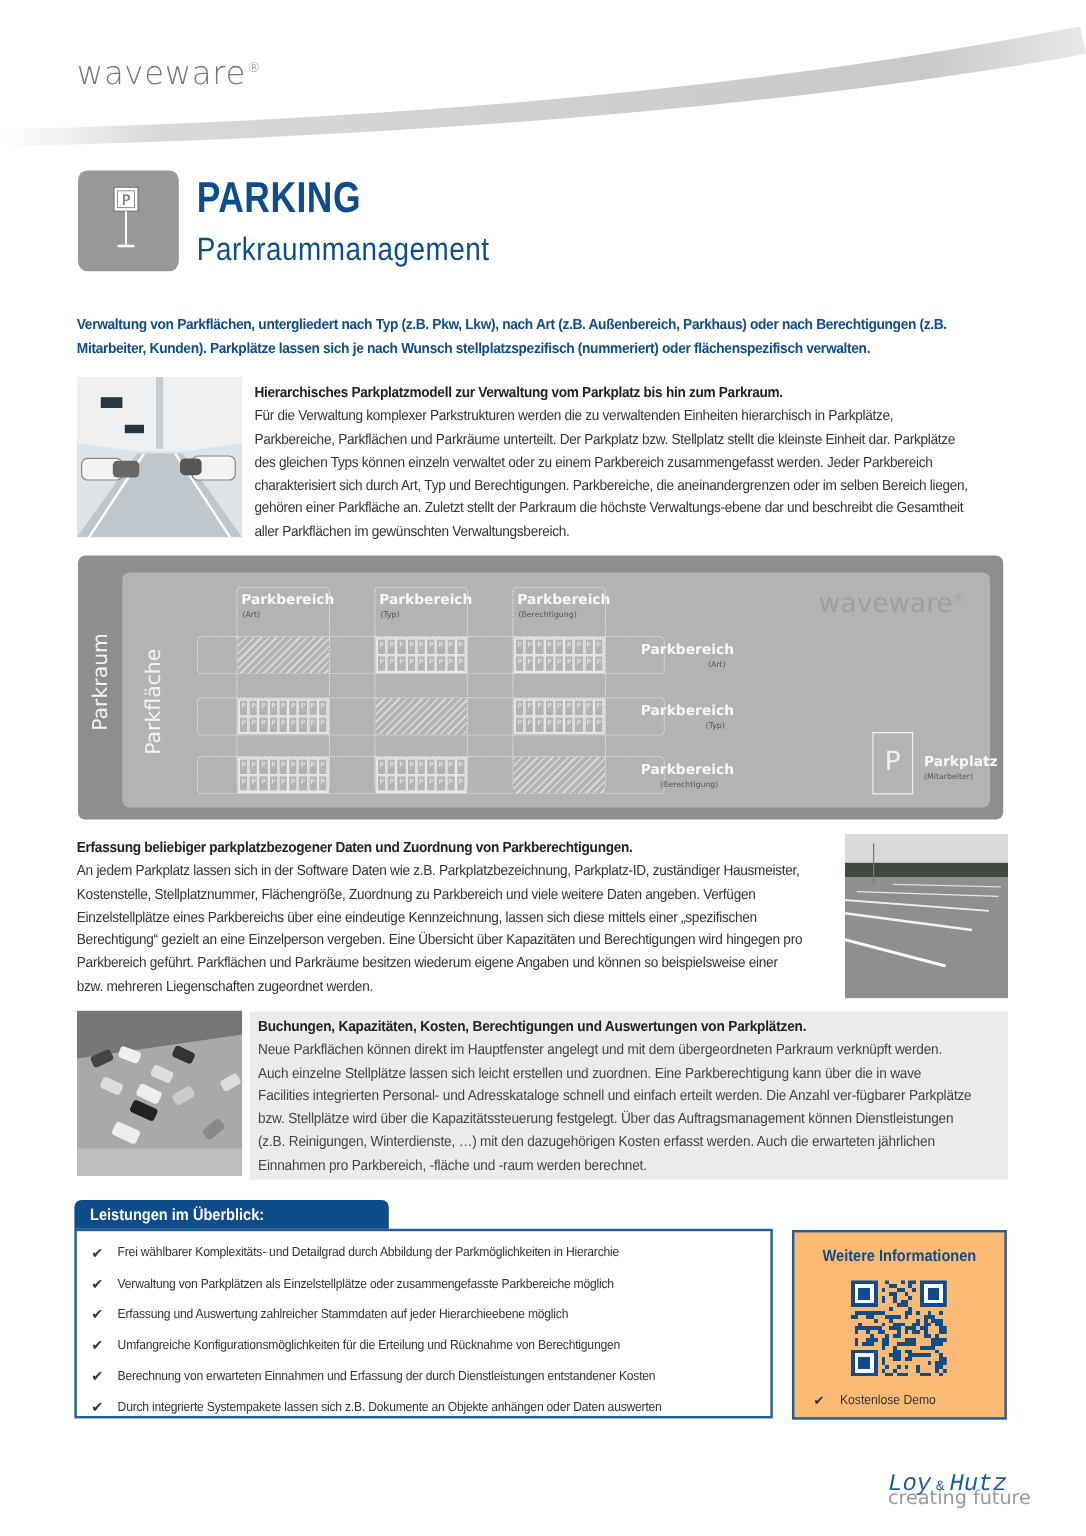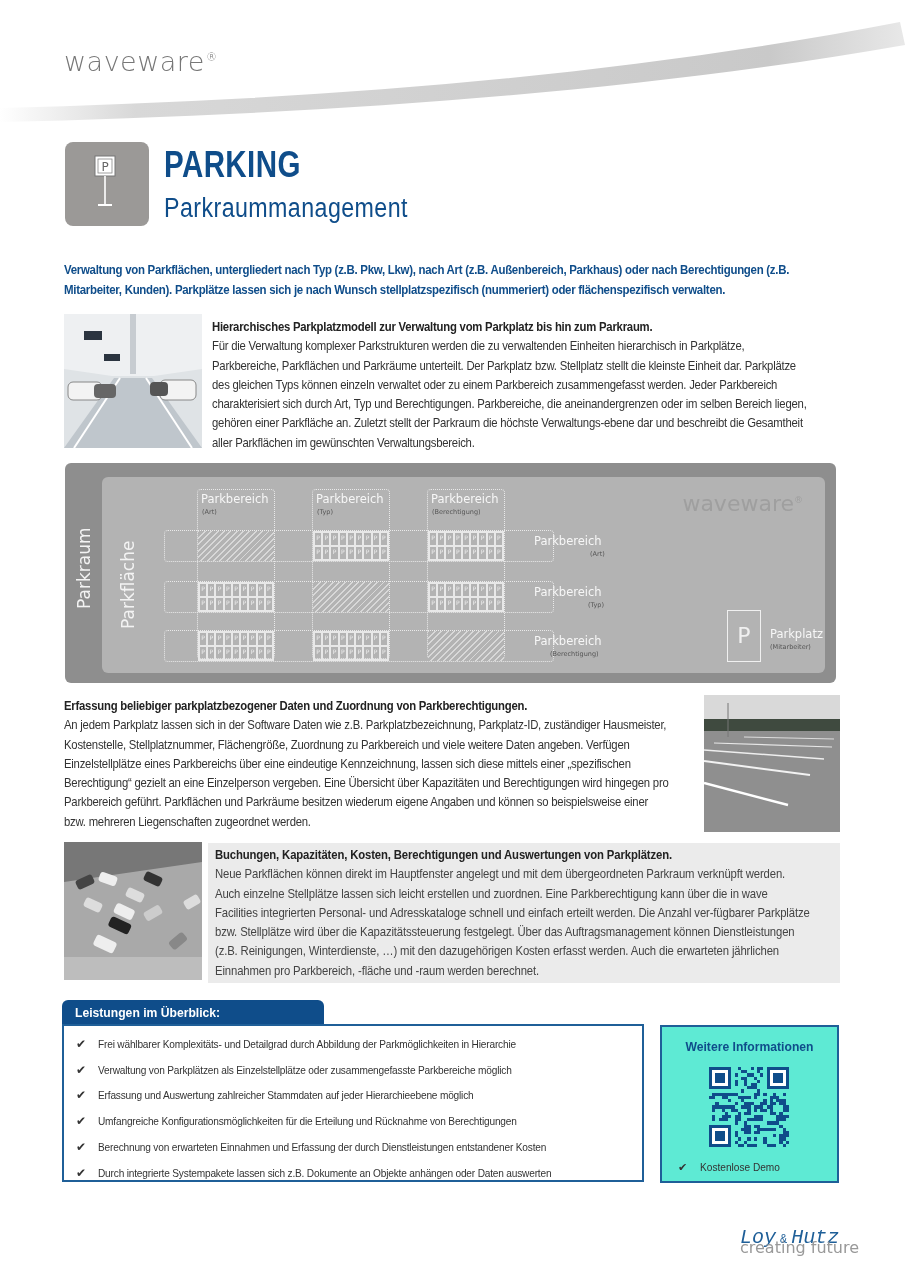--- a/index.html
+++ b/index.html
@@ -20,21 +20,21 @@
 
   
   .photo { position: absolute; overflow: hidden; }
   .sec1-text { position: absolute; left: 212px; top: 318px; width: 640px; font-size: 12.2px; line-height: 19.3px; color: #333; letter-spacing: -0.25px; transform: scaleX(0.93); transform-origin: left top; }
   .sec1-text .h, .sec2-text .h, .sec3-text .h { font-weight: bold; color: #222; }
 
   
   .diagram { position: absolute; left: 65px; top: 463px; width: 771px; height: 220px; background: #8e8e8e; border-radius: 6px; }
   .diagram .inner { position: absolute; left: 37px; top: 14px; width: 723px; height: 196px; background: #b3b3b3; border-radius: 6px; }
   .d-vert { position: absolute; color: #f3f3f3; font-family: "DejaVu Sans", sans-serif; font-size: 17px; transform: rotate(-90deg); transform-origin: left top; white-space: nowrap; }
-  .d-label { position: absolute; color: #f7f7f7; font-family: "DejaVu Sans", sans-serif; font-size: 11.5px; white-space: nowrap; }
+  .d-label { position: absolute; color: #f7f7f7; font-family: "DejaVu Sans", sans-serif; font-size: 11.5px; white-space: nowrap; font-weight: bold; }
   .d-small { position: absolute; color: #555; font-family: "DejaVu Sans", sans-serif; font-size: 6.5px; white-space: nowrap; }
   .dot-box { position: absolute; border: 1px dotted #eaeaea; border-radius: 4px; }
   .hatch { position: absolute; background: repeating-linear-gradient(135deg, #d8d8d8 0 1.4px, #b3b3b3 1.4px 4.5px); }
   .pgrid { position: absolute; display: grid; grid-template-columns: repeat(9, 1fr); grid-template-rows: 1fr 1fr; border: 1px solid #e8e8e8; }
   .pgrid span { border: 0.5px solid #e8e8e8; color: #eee; font-family: "DejaVu Sans", sans-serif; font-size: 6px; line-height: 9px; text-align: center; }
   .d-brand { position: absolute; right: 22px; top: 14px; font-family: "DejaVu Sans", sans-serif; font-size: 22px; color: #9f9f9f; }
   .d-brand sup { font-size: 9px; vertical-align: super; }
   .pbox { position: absolute; left: 625px; top: 133px; width: 34px; height: 52px; border: 1px solid #f0f0f0; color: #f0f0f0; font-family: "DejaVu Sans", sans-serif; font-size: 22px; text-align: center; line-height: 50px; }
 
   .sec2-text { position: absolute; left: 64px; top: 697px; width: 650px; font-size: 12.2px; line-height: 19.3px; color: #333; letter-spacing: -0.25px; transform: scaleX(0.93); transform-origin: left top; }
@@ -44,21 +44,21 @@
 
   
   .feat-tab { position: absolute; left: 62px; top: 1000px; width: 262px; height: 25px; background: #0f4d8a; border-radius: 6px 6px 0 0; color: #fff; font-weight: bold; font-size: 13.5px; line-height: 25px; padding-left: 13px; }
   .feat-tab span { display: inline-block; transform: scaleX(0.9); transform-origin: left center; }
   .feat-box { position: absolute; left: 62px; top: 1024px; width: 582px; height: 158px; border: 2px solid #1f5f98; background: #fff; }
   .feat-list { list-style: none; position: absolute; left: 12px; top: 5px; }
   .feat-list li { height: 25.8px; font-size: 11px; color: #333; white-space: nowrap; display: flex; align-items: center; }
   .feat-list .chk { display: inline-block; width: 22px; font-size: 12px; color: #333; }
   .feat-list .t { display: inline-block; transform: scaleX(0.92); transform-origin: left center; letter-spacing: -0.2px; }
 
-  .info-box { position: absolute; left: 660px; top: 1025px; width: 179px; height: 158px; border: 2px solid #1f5f98; background: #5eead4; padding-left: 20px; }
+  .info-box { position: absolute; left: 660px; top: 1025px; width: 179px; height: 158px; border: 2px solid #1f5f98; background: #fdba74; padding-left: 20px; }
   .info-title { position: absolute; left: 0; top: 12px; width: 100%; text-align: center; font-size: 13.5px; font-weight: bold; color: #0f4d8a; transform: scaleX(0.9); }
   .qr { position: absolute; left: 47px; top: 40px; width: 80px; height: 80px; }
   .info-demo { position: absolute; left: 16px; top: 134px; font-size: 11px; color: #333; display: flex; }
   .info-demo .chk { width: 22px; }
   .info-demo .t { display: inline-block; transform: scaleX(0.92); transform-origin: left center; }
 
   .footer-logo { position: absolute; left: 740px; top: 1202px; font-family: Liberation Mono, monospace; font-style: italic; font-size: 20px; color: #1f5f98; margin-top: 24px; }
   .footer-logo .amp { font-size: 12px; color: #1f5f98; margin: 0 4px; font-style: normal; }
   .footer-tag { position: absolute; left: 740px; top: 1238px; font-family: "DejaVu Sans", sans-serif; font-size: 16px; color: #999; }
 </style>

